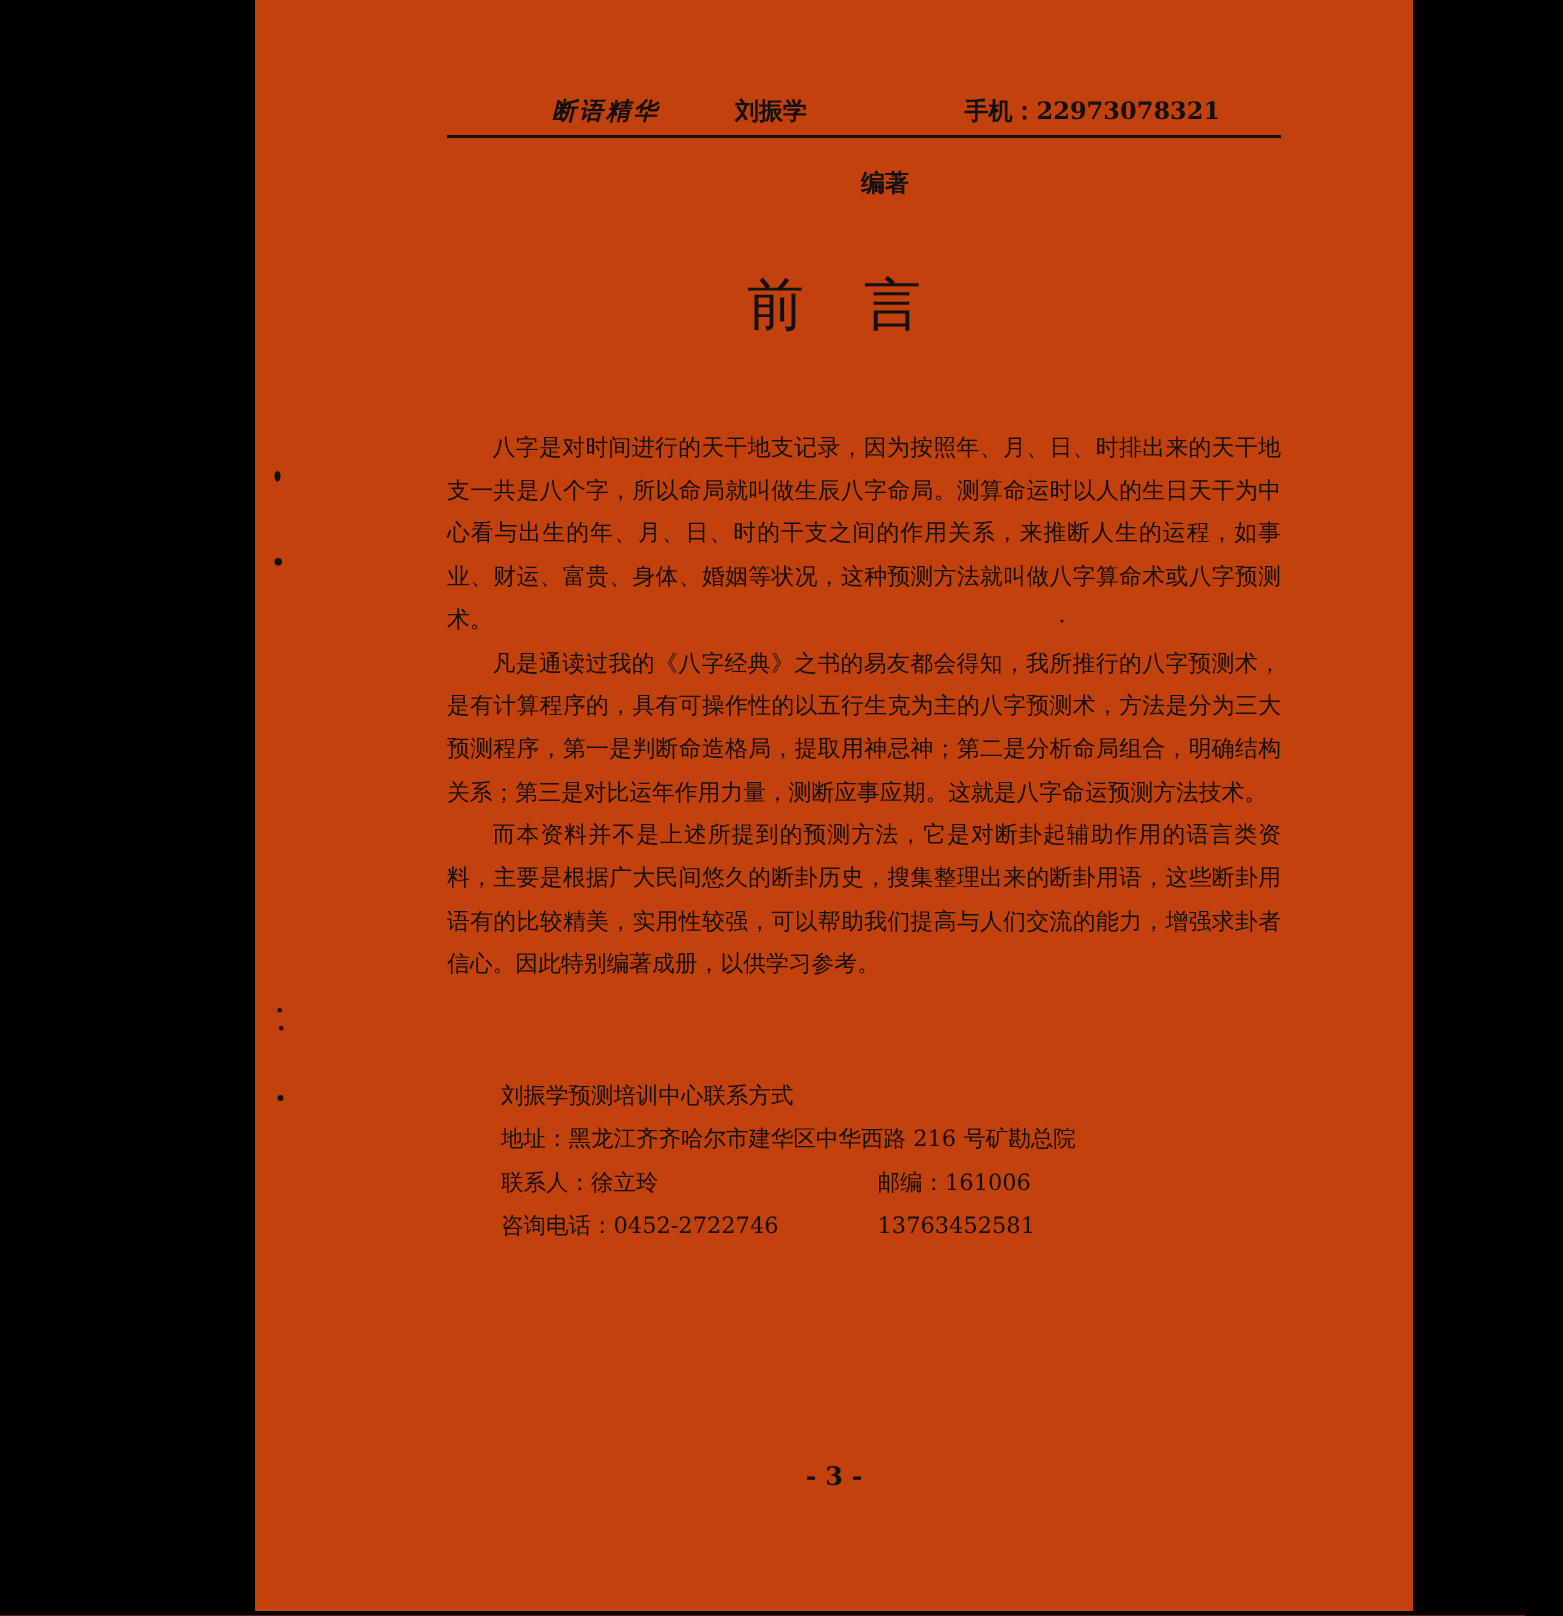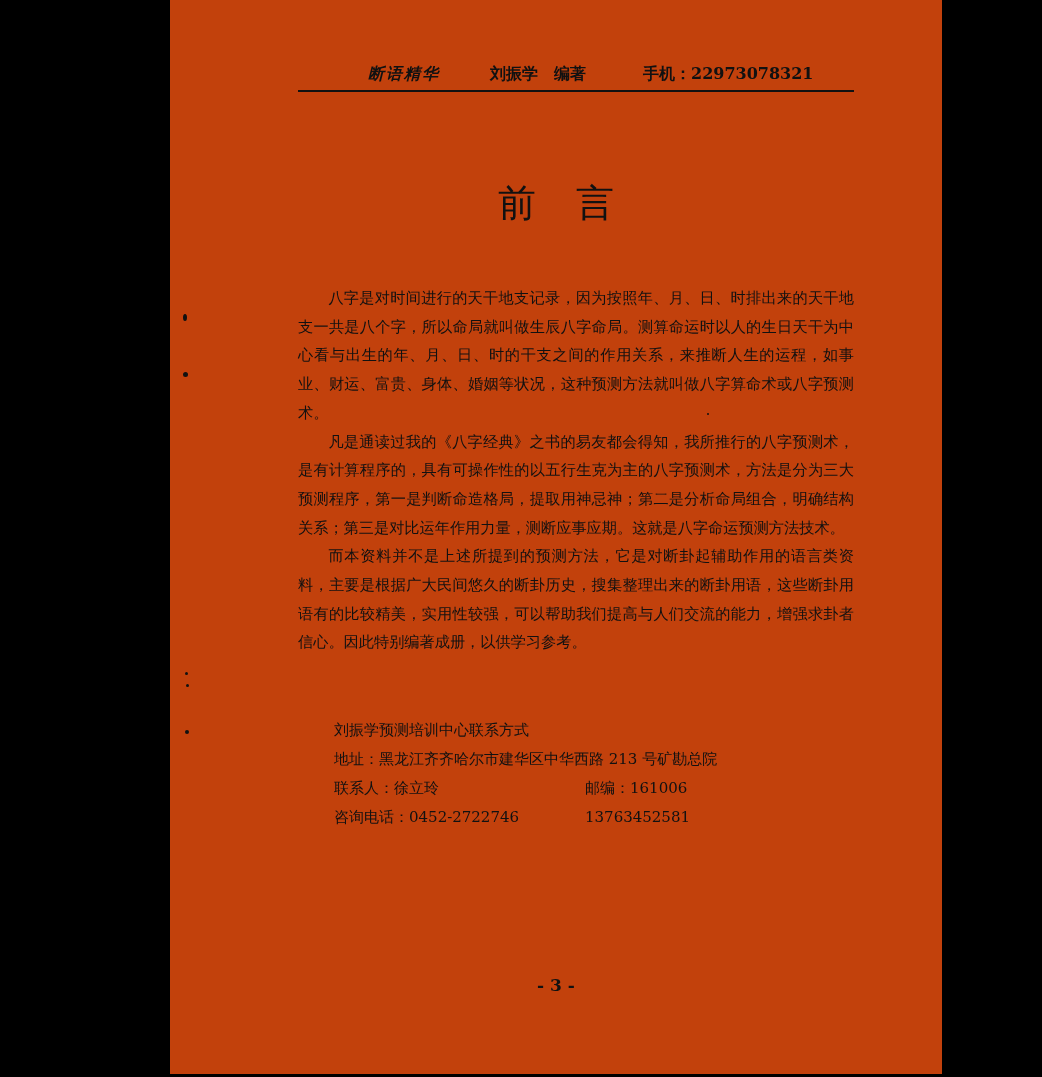--- a/index.html
+++ b/index.html
@@ -22,21 +22,21 @@
     left: 128px; top: 62px;
     width: 556px;
     height: 28px;
     border-bottom: 2px solid #111;
     font-size: 16px;
     font-weight: bold;
   }
   .header span { position: absolute; top: 2px; white-space: nowrap; }
   .h-title { left: 70px; font-style: italic; letter-spacing: 2px; }
   .h-author { left: 192px; }
-  .h-role { left: 256px; }
+  .h-role { left: 276px; margin-top: 48px; }
   .h-phone { left: 345px; }
   .title {
     position: absolute;
     left: 0; width: 772px; top: 178px;
     text-align: center;
     font-size: 38px;
     letter-spacing: 40px;
     text-indent: 40px;
     font-family: "DejaVu Serif", serif;
   }
@@ -82,21 +82,21 @@
   <div class="title">前言</div>
 
   <div class="body">
     <p>八字是对时间进行的天干地支记录，因为按照年、月、日、时排出来的天干地支一共是八个字，所以命局就叫做生辰八字命局。测算命运时以人的生日天干为中心看与出生的年、月、日、时的干支之间的作用关系，来推断人生的运程，如事业、财运、富贵、身体、婚姻等状况，这种预测方法就叫做八字算命术或八字预测术。</p>
     <p>凡是通读过我的《八字经典》之书的易友都会得知，我所推行的八字预测术，是有计算程序的，具有可操作性的以五行生克为主的八字预测术，方法是分为三大预测程序，第一是判断命造格局，提取用神忌神；第二是分析命局组合，明确结构关系；第三是对比运年作用力量，测断应事应期。这就是八字命运预测方法技术。</p>
     <p>而本资料并不是上述所提到的预测方法，它是对断卦起辅助作用的语言类资料，主要是根据广大民间悠久的断卦历史，搜集整理出来的断卦用语，这些断卦用语有的比较精美，实用性较强，可以帮助我们提高与人们交流的能力，增强求卦者信心。因此特别编著成册，以供学习参考。</p>
   </div>
 
   <div class="contact">
     <div class="row">刘振学预测培训中心联系方式</div>
-    <div class="row">地址：黑龙江齐齐哈尔市建华区中华西路 213 号矿勘总院</div>
+    <div class="row">地址：黑龙江齐齐哈尔市建华区中华西路 216 号矿勘总院</div>
     <div class="row">
       <span>联系人：徐立玲</span>
       <span class="col2">邮编：161006</span>
     </div>
     <div class="row">
       <span>咨询电话：0452-2722746</span>
       <span class="col2">13763452581</span>
     </div>
   </div>
 

